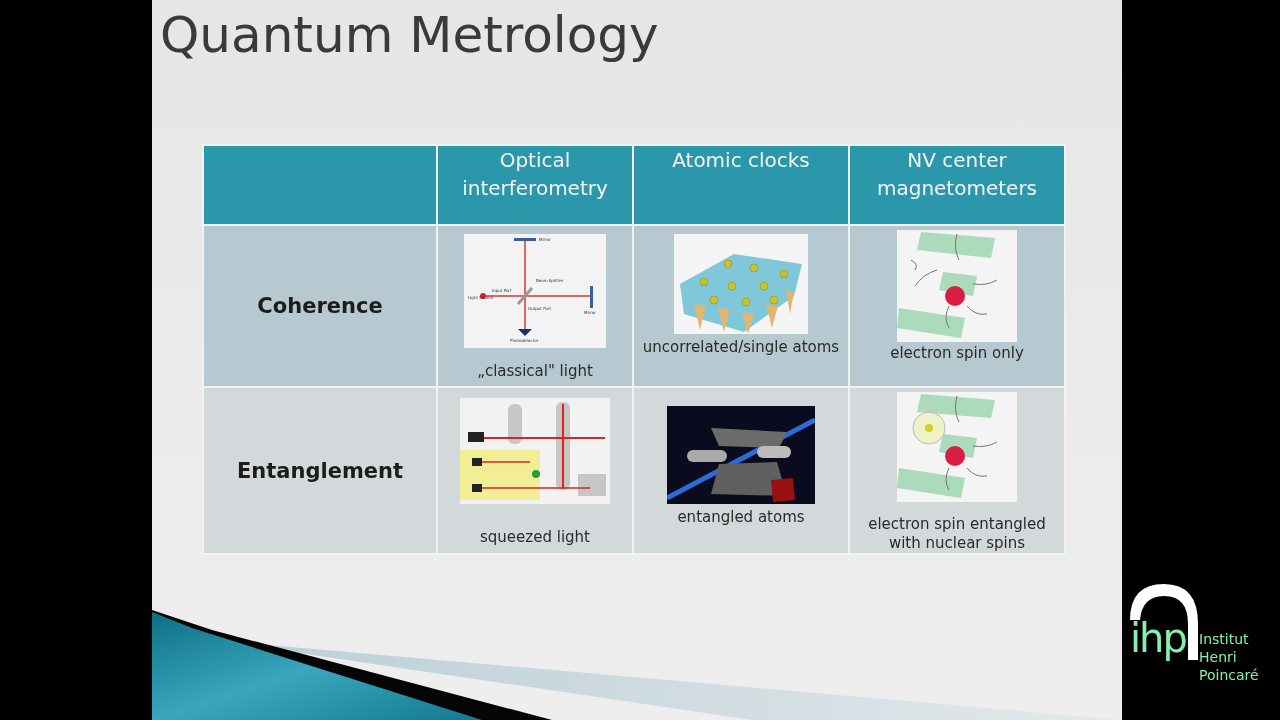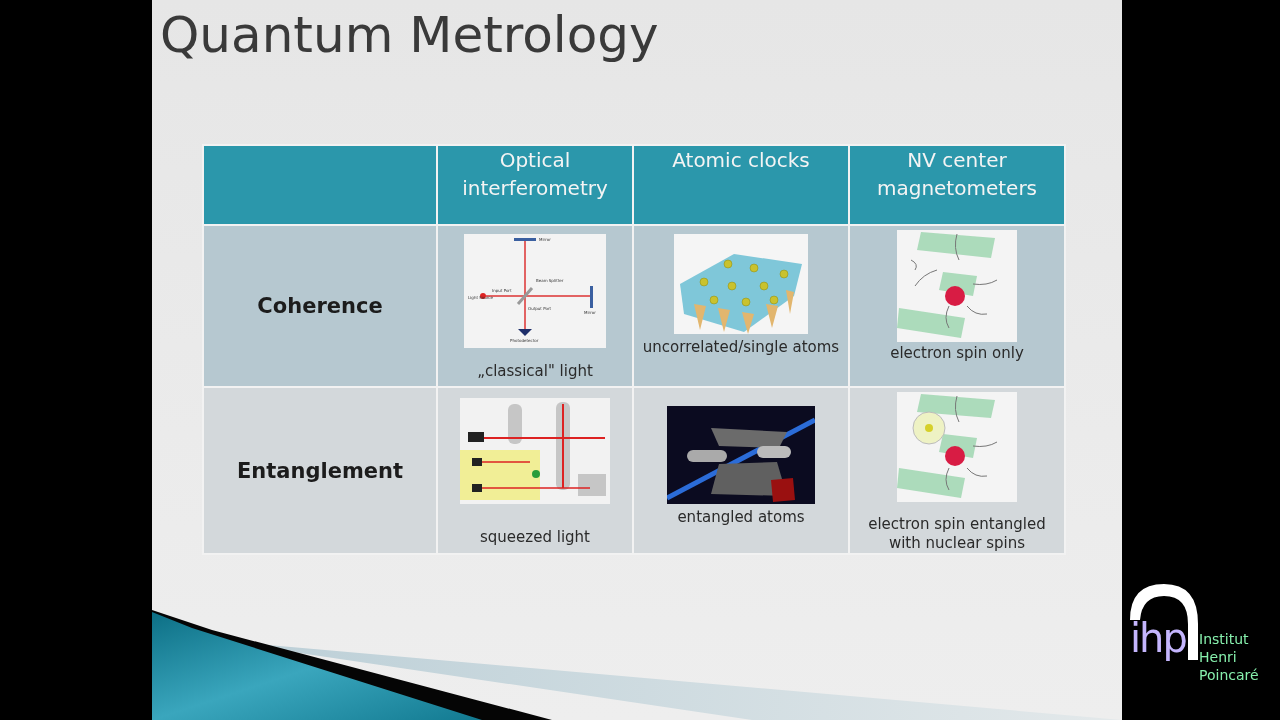--- a/index.html
+++ b/index.html
@@ -45,21 +45,21 @@
     position: absolute; left: 0; top: 0; width: 970px; height: 720px; pointer-events: none;
   }
   .logo {
     position: absolute; left: 1126px; top: 582px; width: 150px; height: 110px;
   }
   .logo-text {
     position: absolute; left: 1199px; top: 630px; color: #86efac; font-size: 14px; line-height: 18px;
     font-family: "DejaVu Sans", sans-serif;
   }
   .logo-ihp {
-    position: absolute; left: 1130px; top: 618px; color: #c4b5fd; font-size: 40px; font-weight: normal;
+    position: absolute; left: 1130px; top: 618px; color: #86efac; font-size: 40px; font-weight: normal;
     letter-spacing: -2px; font-family: "DejaVu Sans", sans-serif; line-height: 1;
   }
 </style>
 </head>
 <body>
 
 <div class="slide">
   <svg class="deco" viewBox="0 0 970 720">
     <defs>
       <linearGradient id="teal" x1="0" y1="0" x2="1" y2="1">

